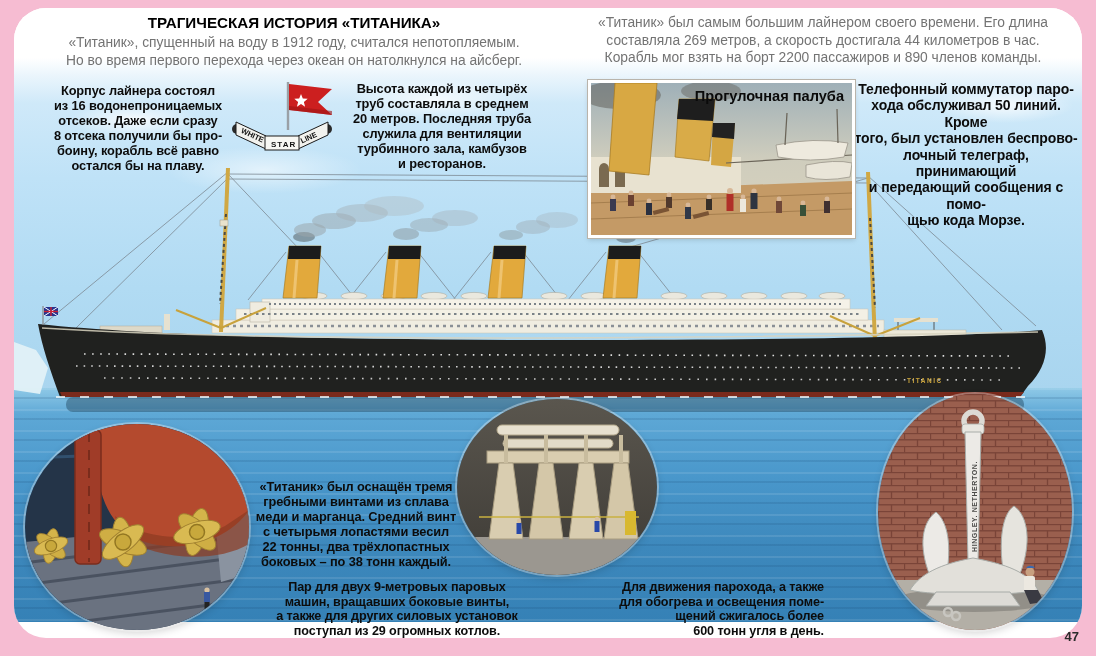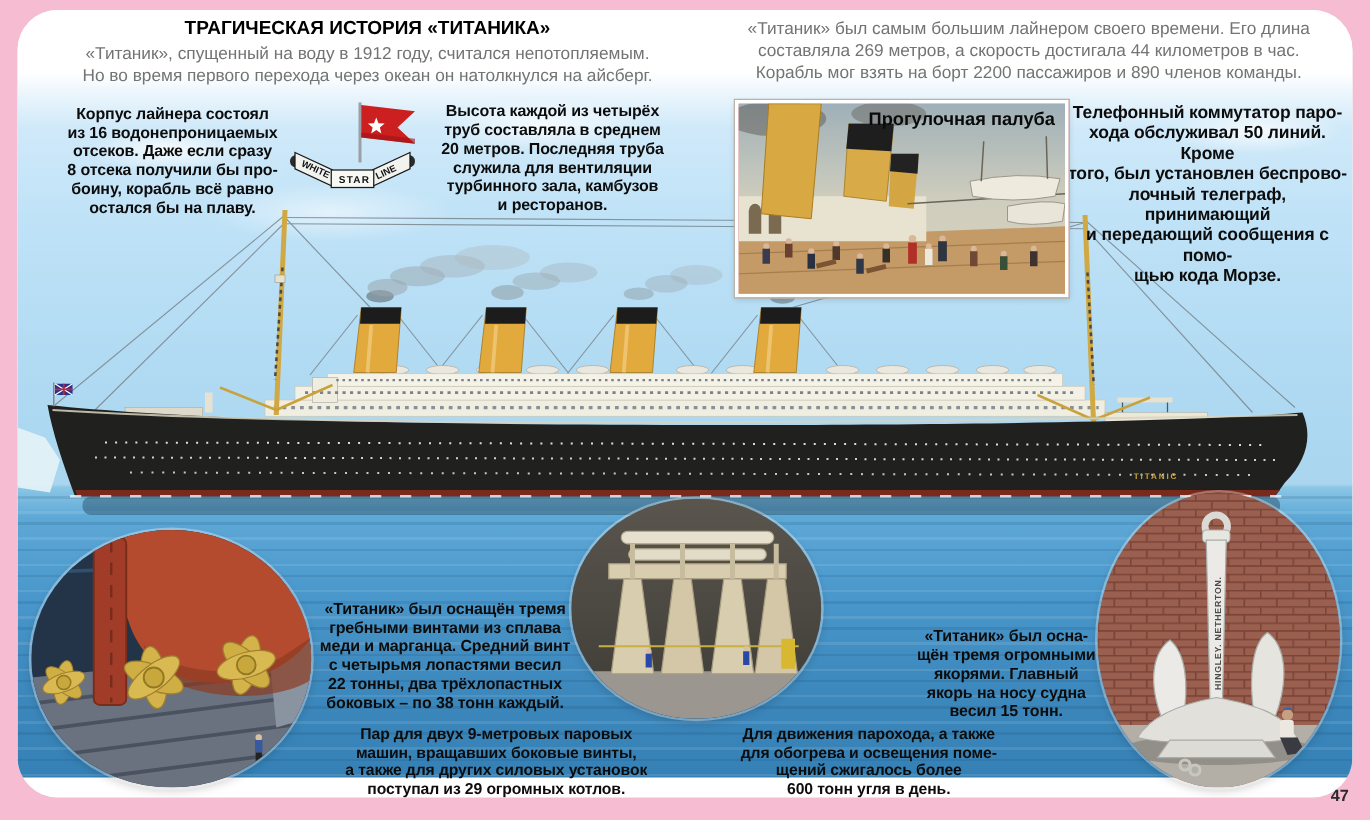--- a/index.html
+++ b/index.html
@@ -50,21 +50,21 @@
     font-size:13.8px;line-height:1.28;color:#737373;
   }
   .inset{
     position:absolute;border-radius:50%;overflow:hidden;
     box-shadow:0 0 0 2px rgba(255,255,255,.35),0 3px 8px rgba(0,0,0,.18);
   }
   .inset svg{display:block;}
   .promenade{
     position:absolute;left:574px;top:72px;width:261px;height:152px;
     border:3px solid #fff;outline:1px solid #b9b4ab;
-    box-shadow:0 2px 5px rgba(0,0,0,.15);background:#b91c1c;
+    box-shadow:0 2px 5px rgba(0,0,0,.15);background:#0f766e;
   }
   .promenade-label{
     position:absolute;top:5px;right:8px;font-weight:bold;font-size:14.6px;color:#0a0a0a;
   }
   .pagenum{position:absolute;font-weight:bold;font-size:13px;color:#2b2b2b;z-index:5;}
   .ship-layer{position:absolute;left:0;top:0;}
 </style>
 </head>
 <body>
 
@@ -458,29 +458,24 @@
       </g>
     </svg>
   </div>
 
   <div class="fact" style="left:238px;top:472px;width:208px;">«Титаник» был оснащён тремя
 гребными винтами из сплава
 меди и марганца. Средний винт
 с четырьмя лопастями весил
 22 тонны, два трёхлопастных
 боковых – по 38 тонн каждый.</div>
-  <div class="fact" style="left:706px;top:494px;width:170px;">«Титаник» был осна-
-щён тремя огромными
-якорями. Главный
-якорь на носу судна
-весил 15 тонн.</div>
   <div class="fact" style="left:256px;top:572px;width:254px;font-size:12.6px;">Пар для двух 9-метровых паровых
 машин, вращавших боковые винты,
 а также для других силовых установок
 поступал из 29 огромных котлов.</div>
-  <div class="fact" style="left:552px;top:572px;width:258px;font-size:12.6px;">Для движения парохода, а также
+  <div class="fact" style="left:552px;top:572px;width:258px;font-size:12.6px;text-align:right;">Для движения парохода, а также
 для обогрева и освещения поме-
 щений сжигалось более
 600 тонн угля в день.</div>
 </div>
 
 <div class="pagenum" style="left:17px;top:629px;margin-top:40px;">46</div>
 <div class="pagenum" style="right:17px;top:629px;">47</div>
 
 </body></html>

